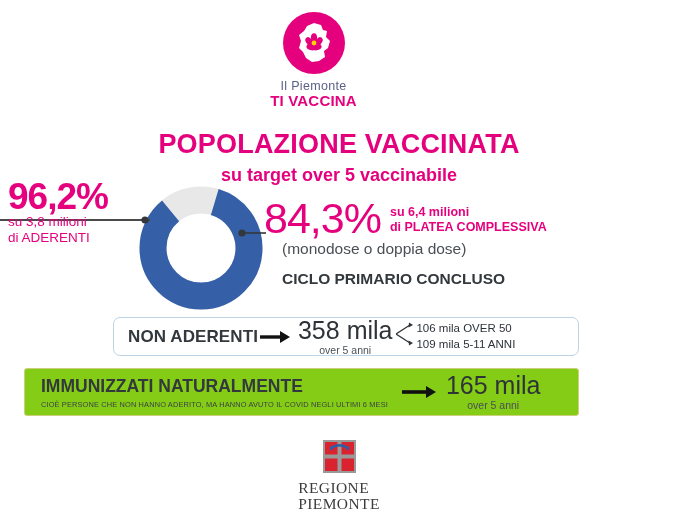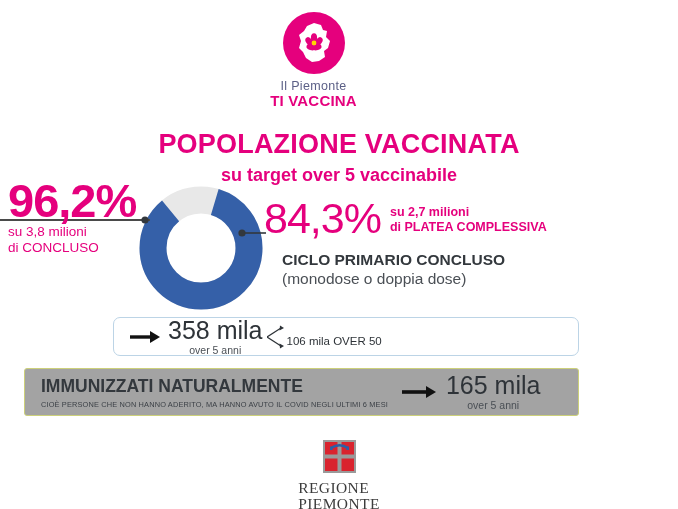--- a/index.html
+++ b/index.html
@@ -43,21 +43,21 @@
     font-size:18px; font-weight:bold; color:#e5007d;
   }
 
   
   #donut-wrap{ position:absolute; left:139px; top:186px; width:124px; height:124px; }
   #donut-svg{ display:block; }
 
   
   #stat-left{ position:absolute; left:8px; top:179px; width:135px; text-align:left; }
   #stat-left-pct{
-    font-size:47px; font-weight:bold; color:#e5007d; line-height:.95; letter-spacing:-1px;
+    font-size:37px; font-weight:bold; color:#e5007d; line-height:.95; letter-spacing:-1px;
   }
   #stat-left-note{
     font-size:13.5px; font-weight:normal; color:#e5007d; line-height:1.18; margin-top:0;
   }
   #leader-left{
     position:absolute; left:0px; top:219px; width:150px; height:2px;
     background:#4a4a4a;
   }
 
   
@@ -82,28 +82,28 @@
   #box-nonaderenti{
     position:absolute; left:113px; top:317px; width:466px; height:39px;
     border:1.6px solid #bcd4e6; border-radius:7px; background:#fff;
     display:flex; align-items:center; padding-left:14px;
   }
   .box-label{ font-size:17px; font-weight:bold; color:#33383d; letter-spacing:.1px; }
   .arrow-glyph{ font-size:20px; color:#111; margin:0 4px 0 2px; line-height:1; font-weight:bold;}
   .big-num{ font-size:25px; font-weight:normal; color:#2e3338; line-height:1; }
   .big-num-wrap{ display:flex; flex-direction:column; align-items:center; margin-left:4px; }
   .big-sub{ font-size:10.5px; color:#4a4f55; margin-top:1px; }
-  .split-wrap{ display:flex; align-items:flex-end; margin-left:4px; }
+  .split-wrap{ display:flex; align-items:flex-start; margin-left:4px; }
   .split-lines{ width:20px; height:26px; }
   .split-text{ font-size:11.5px; color:#2e3338; line-height:1.35; }
 
   
   #box-immunizzati{
     position:absolute; left:24px; top:368px; width:555px; height:48px;
-    border:1.8px solid #ccd07a; border-radius:3px; background:#a3a3a3;
+    border:1.8px solid #ccd07a; border-radius:3px; background:#84cc16;
     display:flex; align-items:center; padding-left:16px;
   }
   #imm-left{ display:flex; flex-direction:column; }
   #imm-title{ font-size:17.5px; font-weight:bold; color:#33383d; }
   #imm-note{ font-size:7.4px; color:#3a3f45; margin-top:3px; letter-spacing:.15px; }
 
   
   #footer-logo{
     position:absolute; left:0; top:440px; width:678px;
     display:flex; justify-content:center; align-items:center; gap:7px;flex-direction:column;
@@ -154,54 +154,56 @@
 
 <svg id="leader-right" width="34" height="14" aria-hidden="true">
   <circle cx="6" cy="7" r="3.6" fill="#33383d"></circle>
   <line x1="8" y1="7" x2="30" y2="7" stroke="#33383d" stroke-width="1.6"></line>
 </svg>
 
 <div id="stat-left">
   <div id="stat-left-pct">96,2%</div>
   <div id="stat-left-note">
     <div>su 3,8 milioni</div>
-    <div>di CONCLUSO</div>
+    <div>di ADERENTI</div>
   </div>
 </div>
 
 <div id="stat-right">
   <div id="stat-right-row">
     <div id="stat-right-pct">84,3%</div>
     <div id="stat-right-note">
-      <div>su 2,7 milioni</div>
+      <div>su 6,4 milioni</div>
       <div>di PLATEA COMPLESSIVA</div>
     </div>
   </div>
+  <div id="stat-right-head2">(monodose o doppia dose)</div>
   <div id="stat-right-head">CICLO PRIMARIO CONCLUSO</div>
-  <div id="stat-right-head2">(monodose o doppia dose)</div>
 </div>
 
 <div id="box-nonaderenti">
+  <div class="box-label">NON ADERENTI</div>
   <svg class="arrow-glyph" width="30" height="16" aria-hidden="true">
     <line x1="0" y1="8" x2="21" y2="8" stroke="#111" stroke-width="3.4"></line>
     <polygon points="20,2 30,8 20,14" fill="#111"></polygon>
   </svg>
   <div class="big-num-wrap">
     <div class="big-num">358 mila</div>
     <div class="big-sub">over 5 anni</div>
   </div>
   <div class="split-wrap">
     <svg class="split-lines" viewBox="0 0 20 26" aria-hidden="true">
       <line x1="0" y1="13" x2="14" y2="4" stroke="#2e3338" stroke-width="1.3"></line>
       <polygon points="13,1.5 17,4 12.5,6.5" fill="#2e3338"></polygon>
       <line x1="0" y1="13" x2="14" y2="22" stroke="#2e3338" stroke-width="1.3"></line>
       <polygon points="12.5,19.5 17,22 13,24.5" fill="#2e3338"></polygon>
     </svg>
     <div class="split-text">
       <div>106 mila OVER 50</div>
+      <div>109 mila 5-11 ANNI</div>
     </div>
   </div>
 </div>
 
 <div id="box-immunizzati">
   <div id="imm-left">
     <div id="imm-title">IMMUNIZZATI NATURALMENTE</div>
     <div id="imm-note">CIOÈ PERSONE CHE NON HANNO ADERITO, MA HANNO AVUTO IL COVID NEGLI ULTIMI 6 MESI</div>
   </div>
   <svg class="arrow-glyph" style="margin-left:14px" width="34" height="16" aria-hidden="true">

